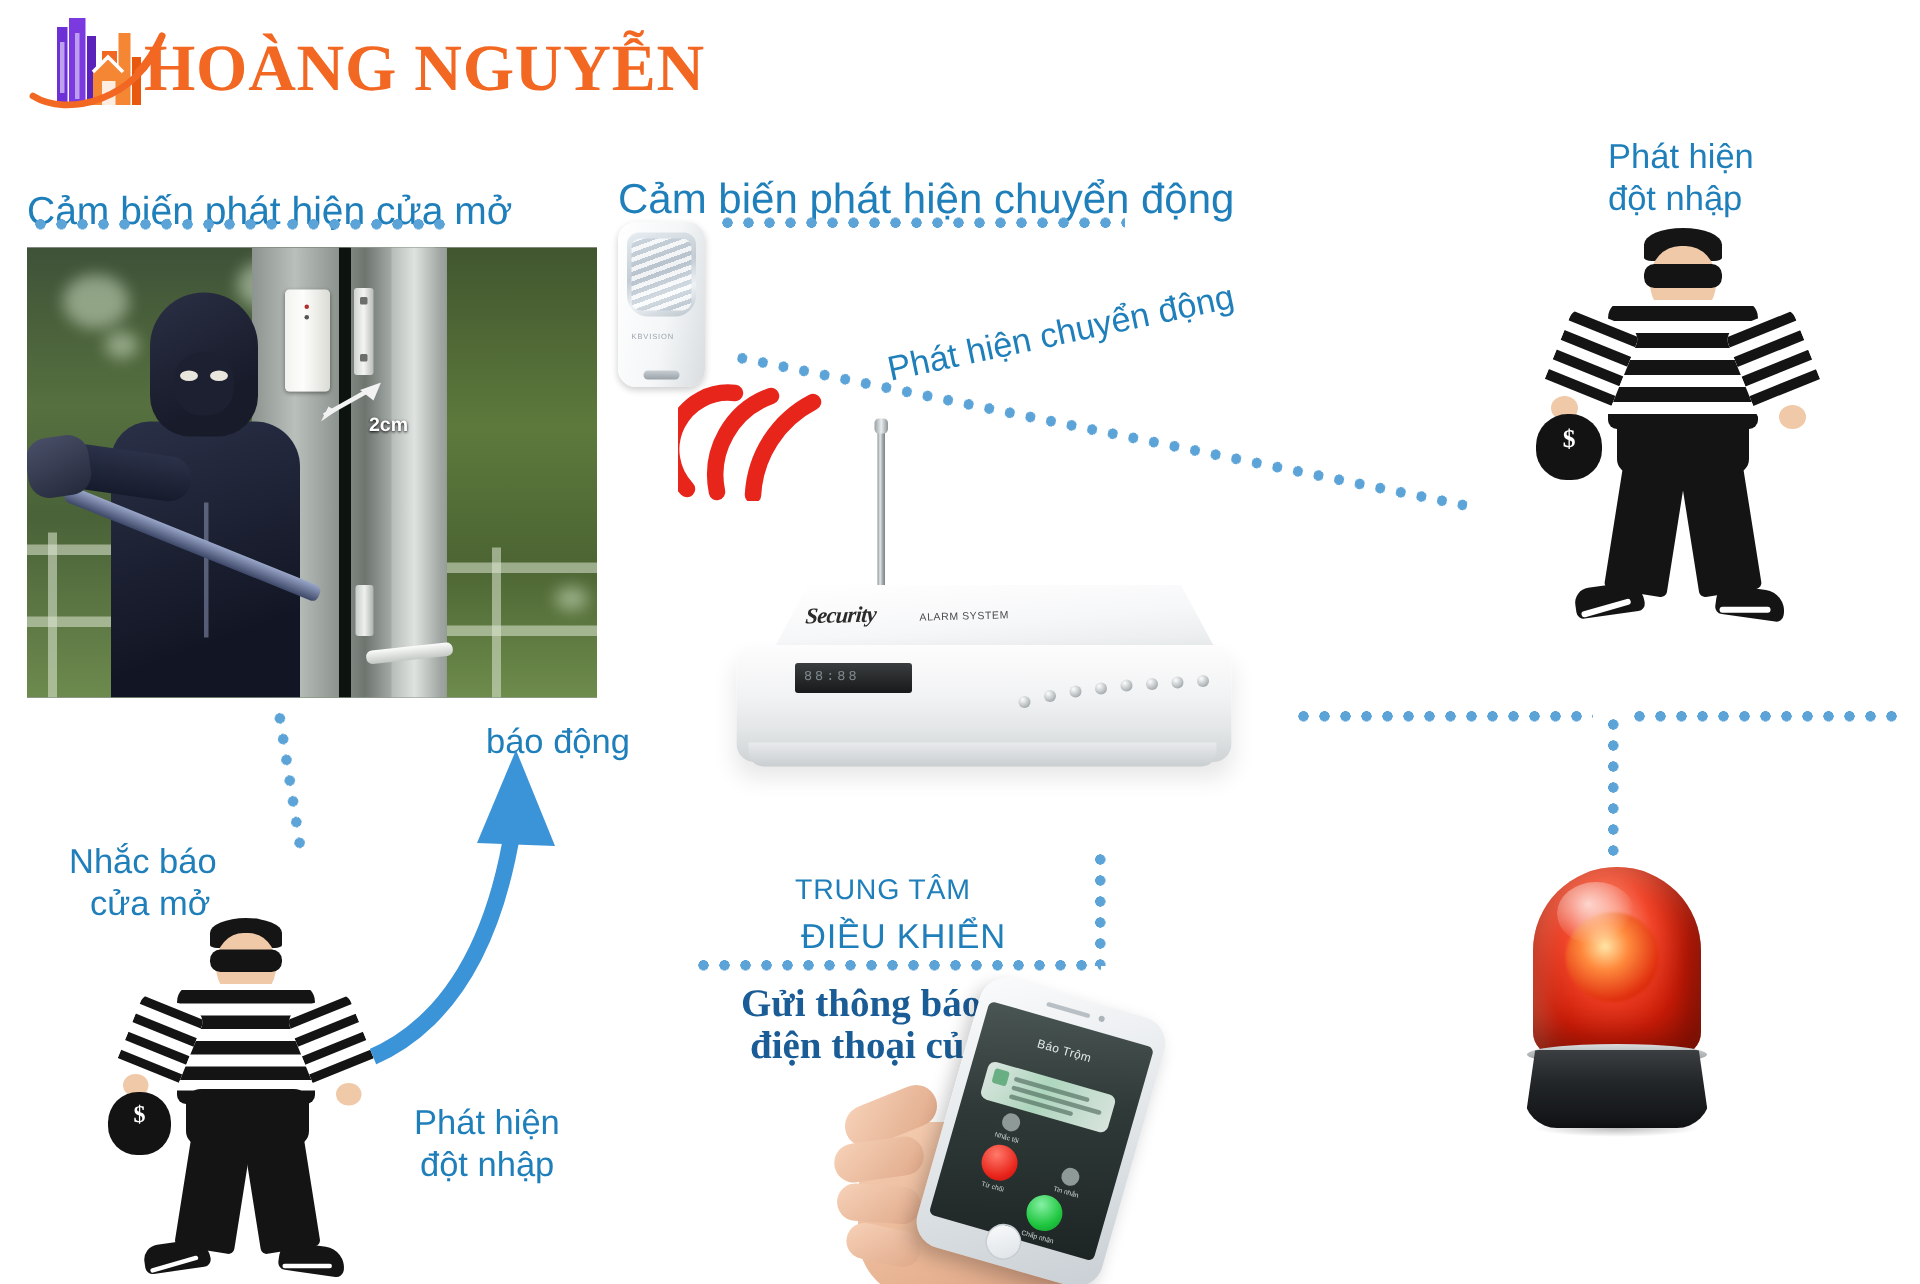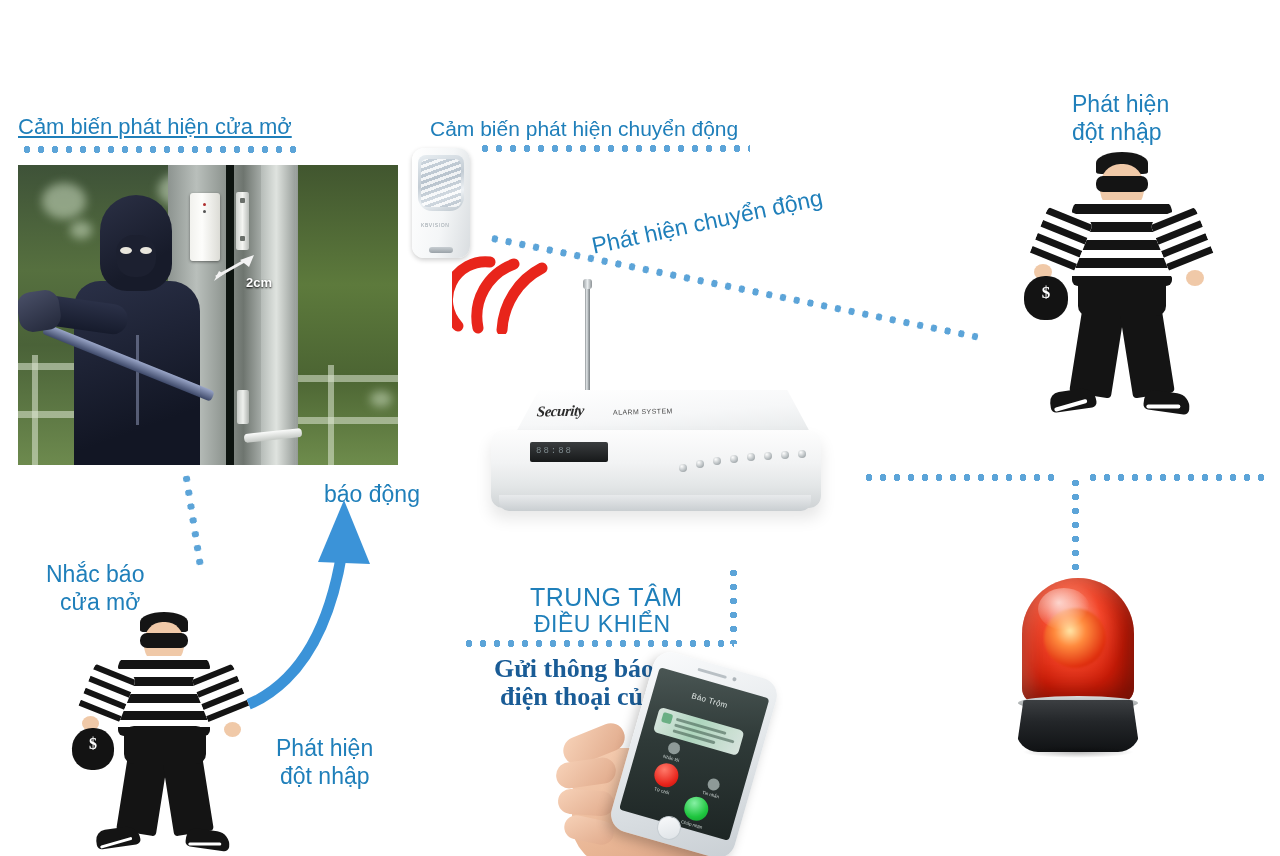--- a/index.html
+++ b/index.html
@@ -181,25 +181,43 @@
   .home{position:absolute;left:48px;bottom:4px;width:22px;height:22px;border-radius:50%;
     border:1.5px solid #c7ced3;background:linear-gradient(150deg,#fafbfc,#dde2e6);}
   .earp{position:absolute;left:44px;top:8px;width:30px;height:3px;border-radius:2px;background:#b9c0c5;}
   .camdot{position:absolute;left:80px;top:7px;width:4px;height:4px;border-radius:50%;background:#aeb5ba;}
 </style>
 </head>
 <body>
 
 <div id="stage">
 
-
-  <div class="cap" style="left:18px;top:114px;font-size:22px;text-decoration:underline;">Cảm biến phát hiện cửa mở</div>
+  <div class="logo-wrap">
+    <svg class="logo-mark" viewBox="0 0 96 72">
+      <rect x="20" y="10" width="7" height="52" fill="#6d2fd6"></rect>
+      <rect x="28" y="4" width="11" height="58" fill="#7b3ae0"></rect>
+      <rect x="40" y="16" width="6" height="46" fill="#5a22bb"></rect>
+      <rect x="22" y="20" width="3" height="34" fill="#ffffff" opacity=".55"></rect>
+      <rect x="32" y="14" width="3" height="44" fill="#ffffff" opacity=".5"></rect>
+      <rect x="50" y="26" width="10" height="36" fill="#f26722"></rect>
+      <rect x="61" y="14" width="8" height="48" fill="#f58634"></rect>
+      <rect x="70" y="30" width="6" height="32" fill="#e8590f"></rect>
+      <path d="M44 40 L54 30 L64 40 L64 62 L44 62 Z" fill="#f58634"></path>
+      <path d="M44 40 L54 30 L64 40" fill="none" stroke="#ffffff" stroke-width="2.4"></path>
+      <rect x="50" y="46" width="9" height="16" fill="#ffffff" opacity=".85"></rect>
+      <path d="M4 56 C26 70 74 60 90 16" fill="none" stroke="#f26722" stroke-width="4.5" stroke-linecap="round"></path>
+      <path d="M90 16 C84 28 80 34 74 40" fill="none" stroke="#f26722" stroke-width="4.5" stroke-linecap="round"></path>
+    </svg>
+    <div class="logo-text">HOÀNG NGUYỄN</div>
+  </div>
+
+  <div class="cap" style="left:18px;top:125px;font-size:26px;">Cảm biến phát hiện cửa mở</div>
   <div class="dots" style="left:20px;top:146px;width:278px;"></div>
 
-  <div class="cap" style="left:430px;top:116px;font-size:21px;">Cảm biến phát hiện chuyển động</div>
+  <div class="cap" style="left:412px;top:116px;font-size:28px;">Cảm biến phát hiện chuyển động</div>
   <div class="dots" style="left:478px;top:145px;width:272px;"></div>
 
   <div class="cap" style="left:592px;top:232px;font-size:23px;transform:rotate(-12deg);transform-origin:left center;">Phát hiện chuyển động</div>
   <div class="dots" style="left:488px;top:234px;width:500px;transform:rotate(11.5deg);transform-origin:left center;"></div>
 
   <div class="cap center" style="left:1072px;top:90px;font-size:23px;">Phát hiện</div>
   <div class="cap center" style="left:1072px;top:118px;font-size:23px;">đột nhập</div>
 
   <div class="dots" style="left:862px;top:474px;width:200px;"></div>
   <div class="dots" style="left:1086px;top:474px;width:180px;"></div>
@@ -207,21 +225,21 @@
 
   <div class="cap" style="left:324px;top:480px;font-size:23px;">báo động</div>
 
   <div class="cap" style="left:46px;top:560px;font-size:23px;">Nhắc báo</div>
   <div class="cap" style="left:60px;top:588px;font-size:23px;">cửa mở</div>
   <div class="dotsv" style="left:182px;top:472px;height:100px;transform:rotate(-9deg);transform-origin:top center;"></div>
 
   <div class="cap" style="left:276px;top:734px;font-size:23px;">Phát hiện</div>
   <div class="cap" style="left:280px;top:762px;font-size:23px;">đột nhập</div>
 
-  <div class="cap center" style="left:530px;top:582px;font-size:25px;letter-spacing:.5px;">TRUNG TÂM</div>
+  <div class="cap center" style="left:530px;top:582px;font-size:19px;letter-spacing:.5px;">TRUNG TÂM</div>
   <div class="cap center" style="left:534px;top:610px;font-size:23px;letter-spacing:.5px;">ĐIỀU KHIỂN</div>
   <div class="dots" style="left:462px;top:640px;width:272px;"></div>
   <div class="dotsv" style="left:730px;top:566px;height:78px;"></div>
 
   <div class="cap-serif" style="left:494px;top:654px;font-size:26px;font-weight:bold;">Gửi thông báo vào</div>
   <div class="cap-serif" style="left:500px;top:682px;font-size:26px;font-weight:bold;">điện thoại của bạn</div>
 
   <div class="photo">
     <div class="ph-bgl"></div>
     <div class="ph-bgr"></div>

